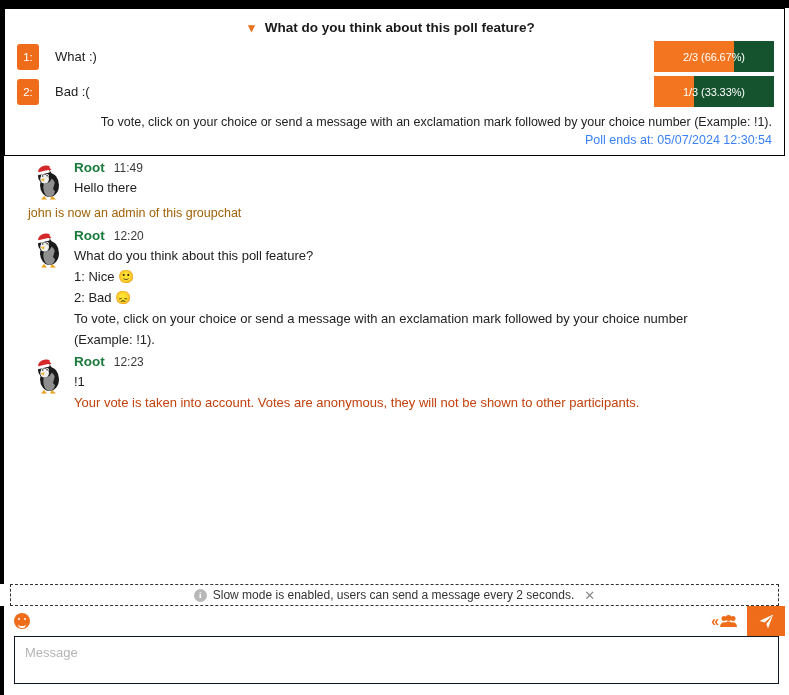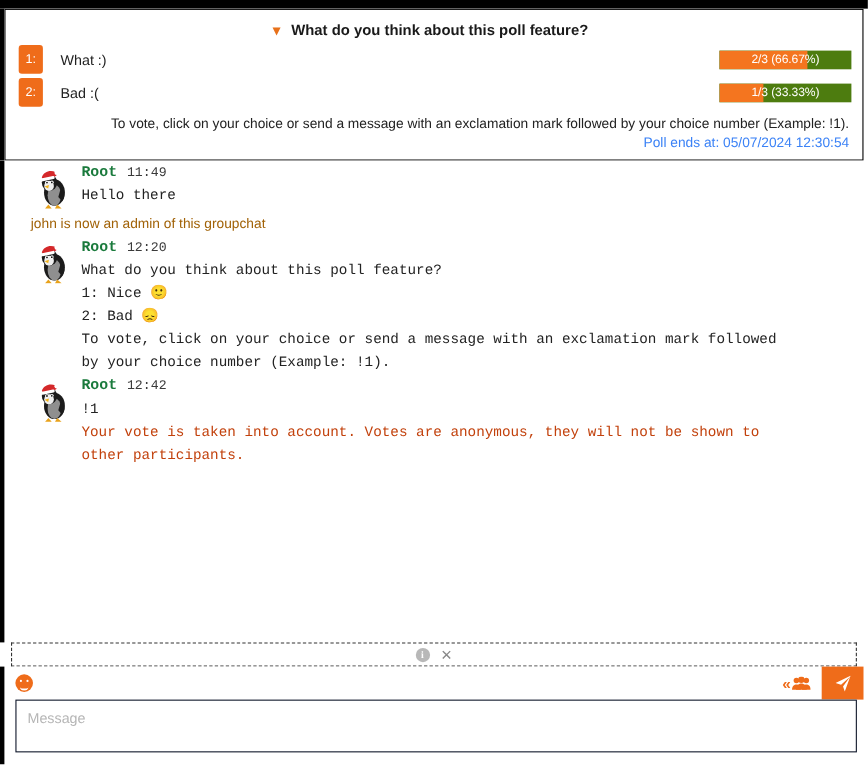--- a/index.html
+++ b/index.html
@@ -91,22 +91,22 @@
     margin-left: 16px;
     font-size: 13px;
     color: #222222;
     cursor: pointer;
   }
   .opt-spacer { flex: 1 1 auto; }
   .opt-bar {
     flex: 0 0 auto;
     position: relative;
     width: 120px;
-    height: 17px;
-    background: #4d7c0f;
+    height: 31px;
+    background: #14532d;
     overflow: hidden;
   }
   .opt-bar-fill {
     position: absolute;
     left: 0; top: 0; bottom: 0;
     background: #f4751f;
   }
   .opt-bar-text {
     position: absolute;
     inset: 0;
@@ -154,21 +154,20 @@
     height: 1px;
     background: #d9d9d9;
   }
   .date-sep .label { flex: 0 0 auto; }
 
   .msg {
     display: flex;
     align-items: flex-start;
     margin: 4px 0 2px 0;
     padding-left: 28px;
-    font-family: Liberation Mono, monospace;
   }
   .avatar {
     flex: 0 0 auto;
     width: 34px;
     height: 38px;
     margin-right: 8px;
     margin-top: 2px;
   }
   .msg-body { flex: 1 1 auto; min-width: 0; }
   .msg-head {
@@ -437,31 +436,32 @@
           <circle cx="19.6" cy="5.1" r="2.1" fill="#ffffff"></circle>
           <rect x="5.3" y="9.2" width="12.5" height="2.8" rx="1.3" fill="#ffffff" transform="rotate(-12 11 10.6)"></rect>
           <path d="M23 20 C27 21 27.5 27 24.5 31 L21 27 Z" fill="#1b1b1b"></path>
           <path d="M12 34 L9 37.5 L15 37.5 Z" fill="#e8a21b"></path>
           <path d="M20 34 L18 37.5 L24 37.5 Z" fill="#e8a21b"></path>
         </svg>
       </span>
       <div class="msg-body">
         <div class="msg-head">
           <span class="author">Root</span>
-          <span class="time">12:42</span>
+          <span class="time">12:23</span>
         </div>
         <div class="msg-line">!1</div>
         <div class="msg-line vote-note">Your vote is taken into account. Votes are anonymous, they will not be shown to other participants.</div>
       </div>
     </div>
 
   </div>
 
   <div class="slowmode">
     <span class="info-icon">i</span>
+    <span>Slow mode is enabled, users can send a message every 2 seconds.</span>
     <span class="slowmode-close">✕</span>
   </div>
 
   <div class="composer">
     <div class="composer-tools">
       <span class="emoji-btn"></span>
       <span class="tools-spacer"></span>
       <span class="chev-left">«</span>
       <span class="people-icon">
         <svg width="17" height="13" viewBox="0 0 17 13" xmlns="http://www.w3.org/2000/svg">

